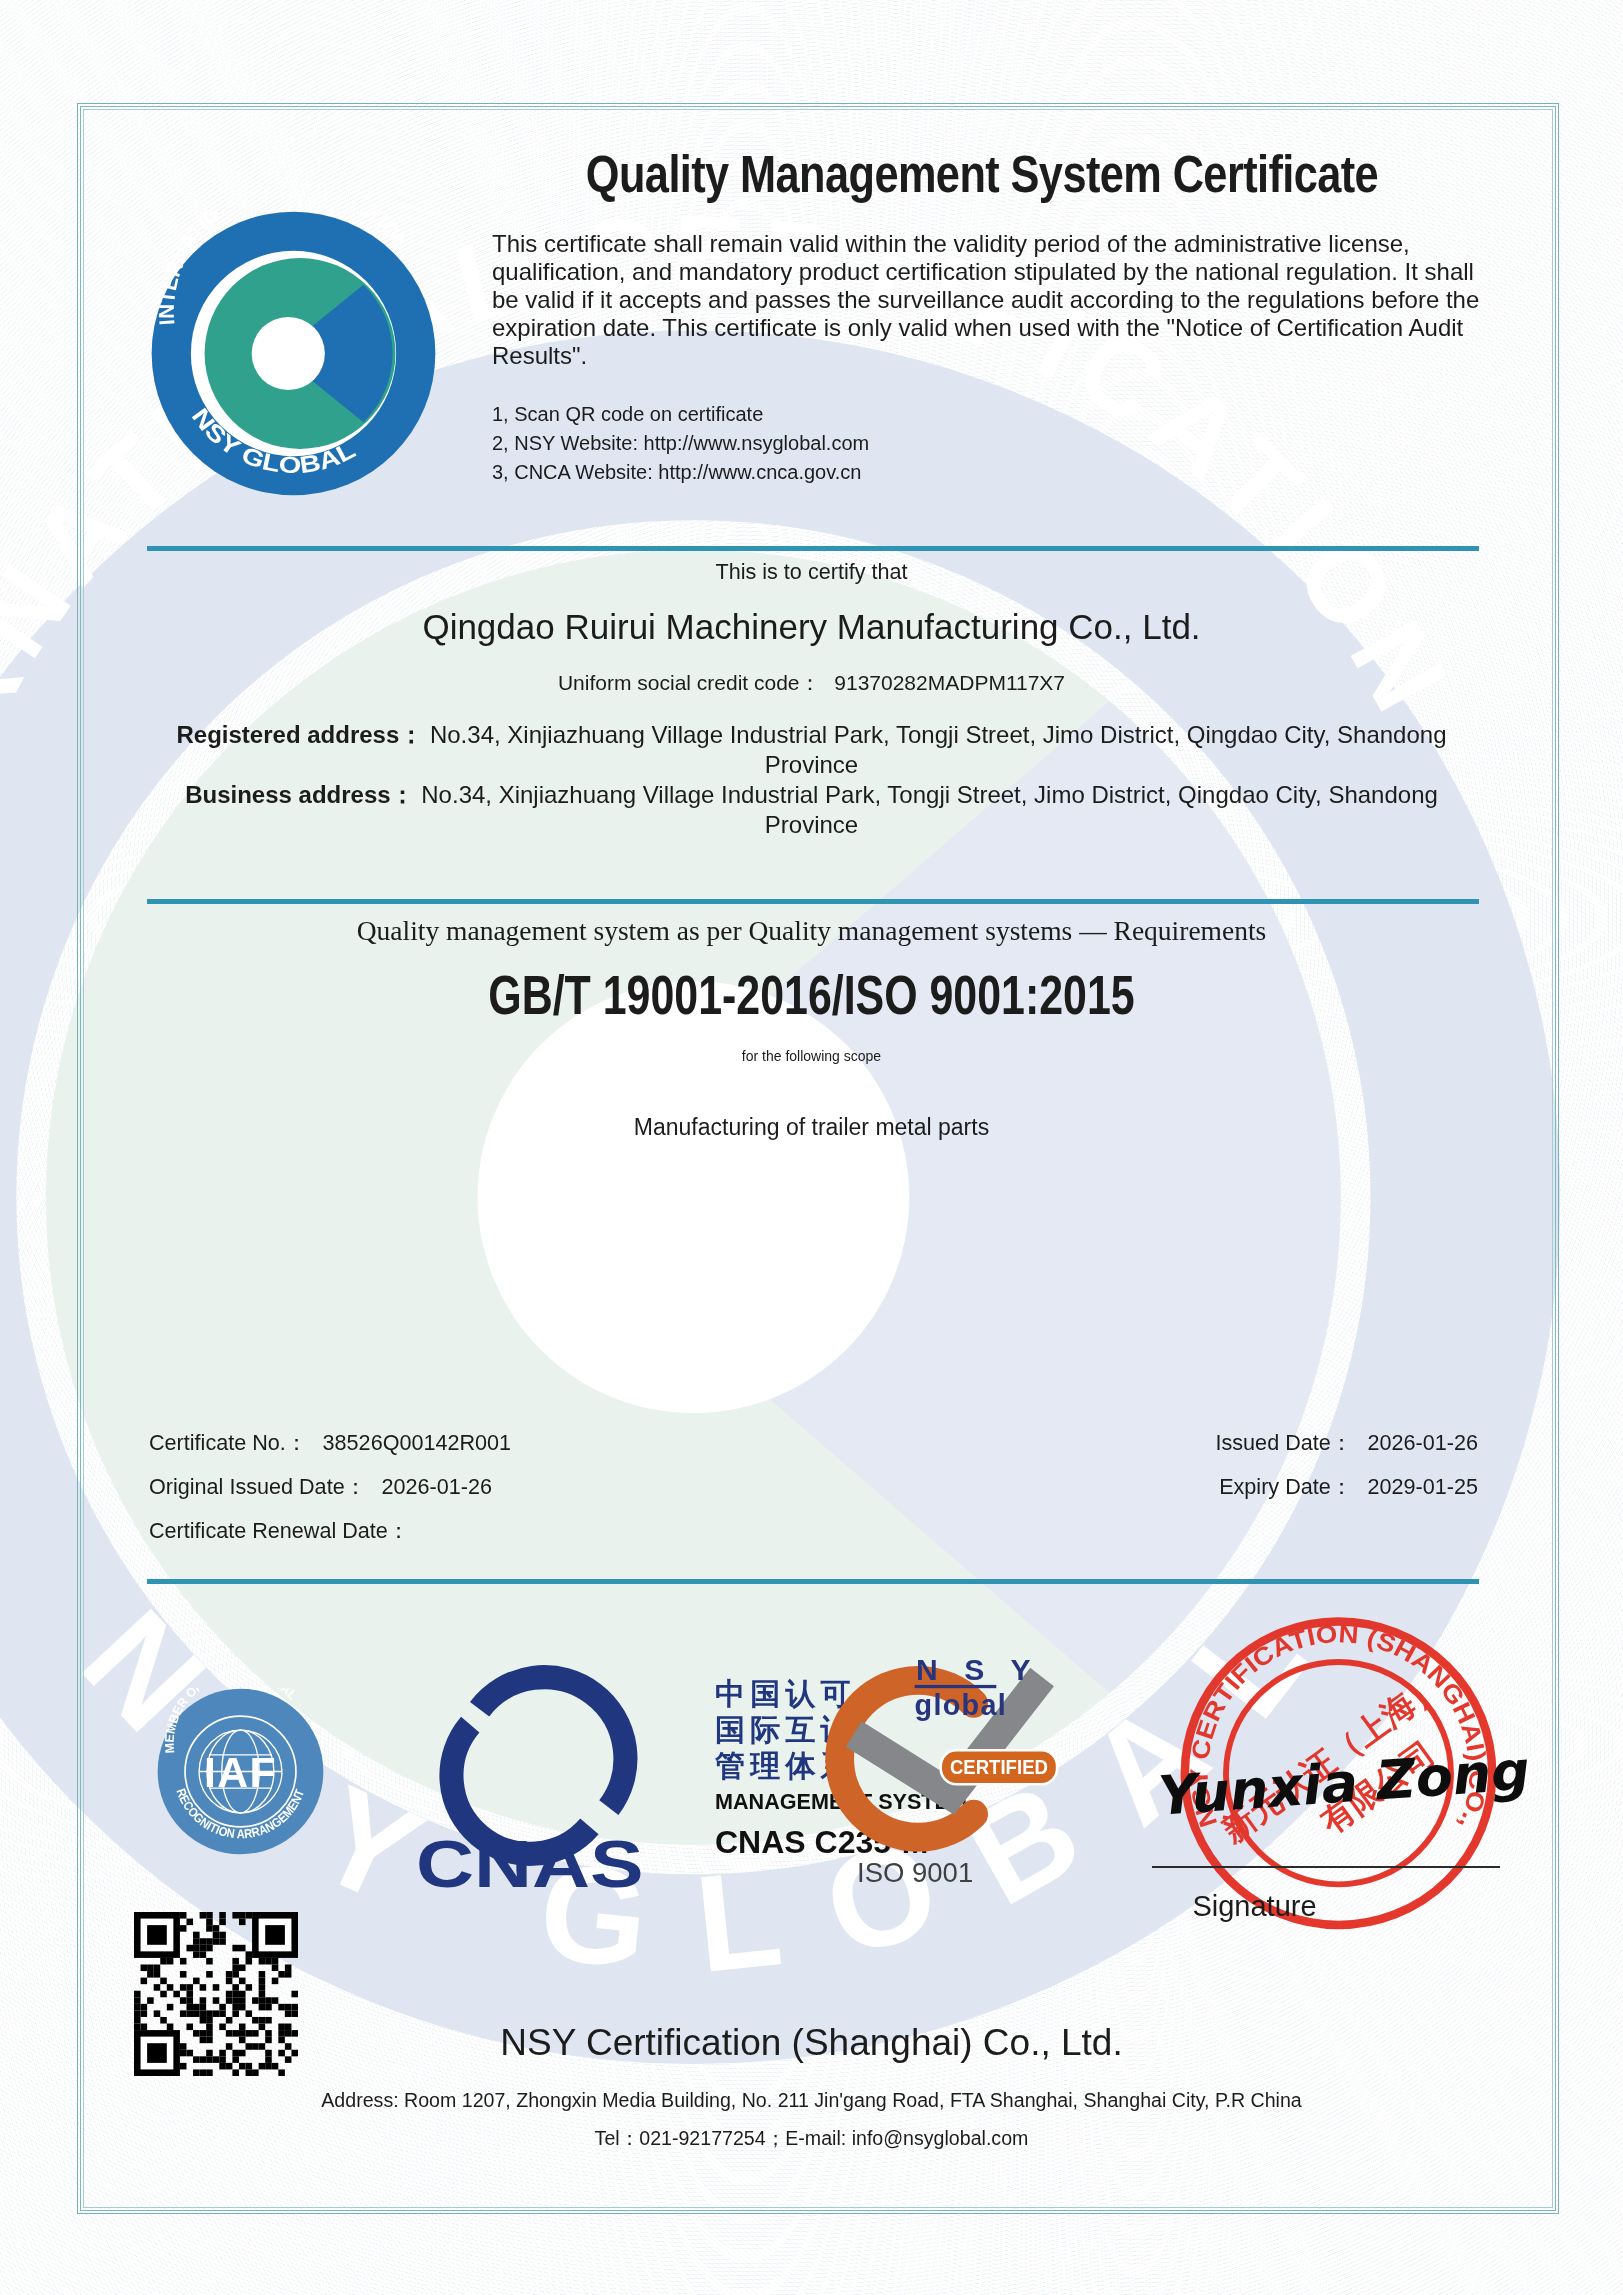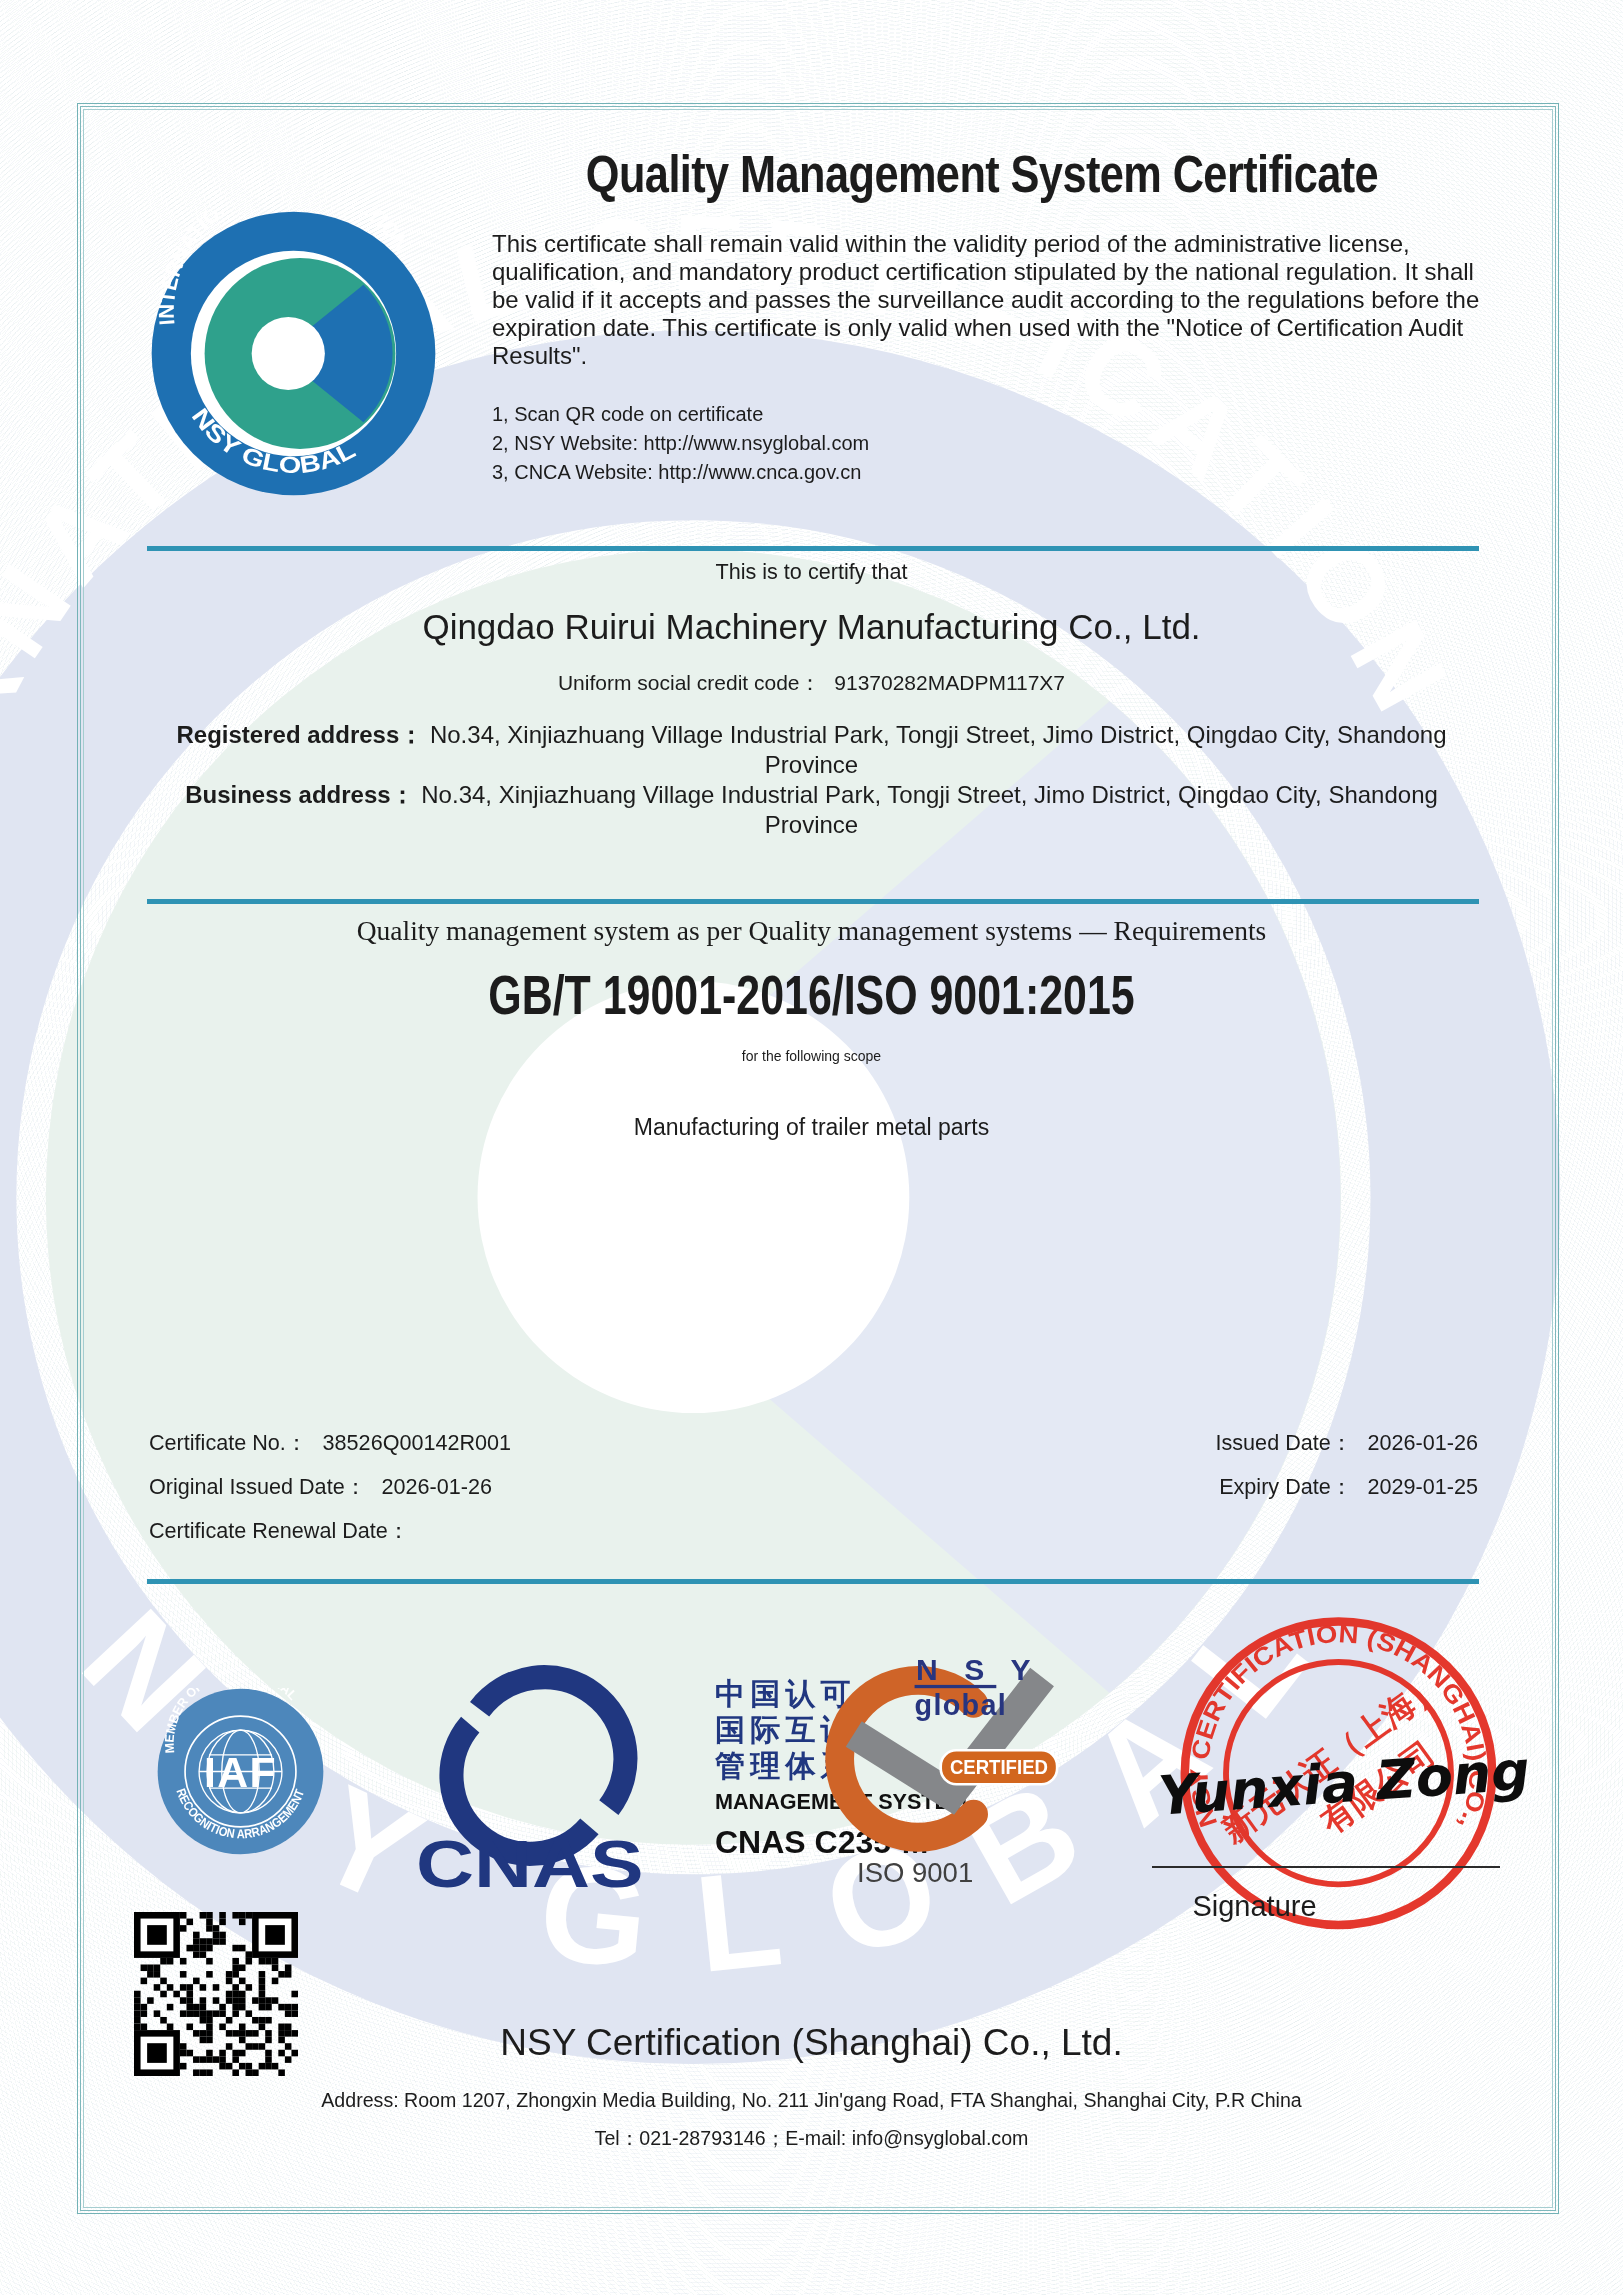--- a/index.html
+++ b/index.html
@@ -426,17 +426,17 @@
         <rect x="180" y="0" width="70" height="70" fill="#000"></rect>
         <rect x="190" y="10" width="50" height="50" fill="#fff"></rect>
         <rect x="200" y="20" width="30" height="30" fill="#000"></rect>
         <rect x="0" y="180" width="70" height="70" fill="#000"></rect>
         <rect x="10" y="190" width="50" height="50" fill="#fff"></rect>
         <rect x="20" y="200" width="30" height="30" fill="#000"></rect>
       </svg>
 
     <div class="abs f-company">NSY Certification (Shanghai) Co., Ltd.</div>
     <div class="abs f-addr">Address: Room 1207, Zhongxin Media Building, No. 211 Jin'gang Road, FTA Shanghai, Shanghai City, P.R China</div>
-    <div class="abs f-tel">Tel：021-28793146；E-mail: info@nsyglobal.com</div>
+    <div class="abs f-tel">Tel：021-92177254；E-mail: info@nsyglobal.com</div>
 
   </div>
 </div>
 
 
 </body></html>

